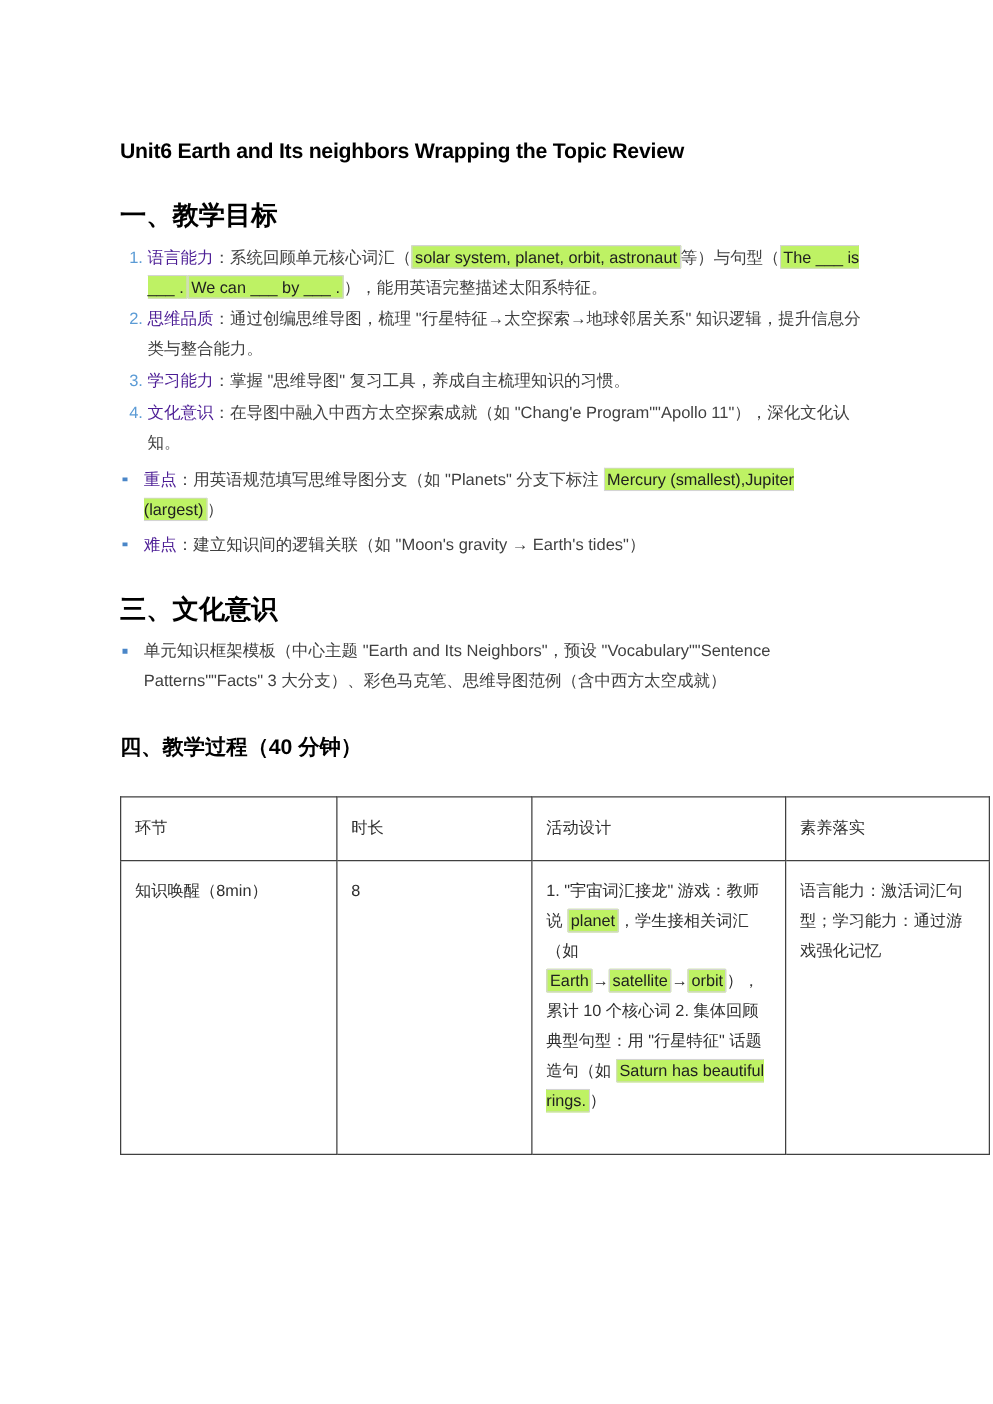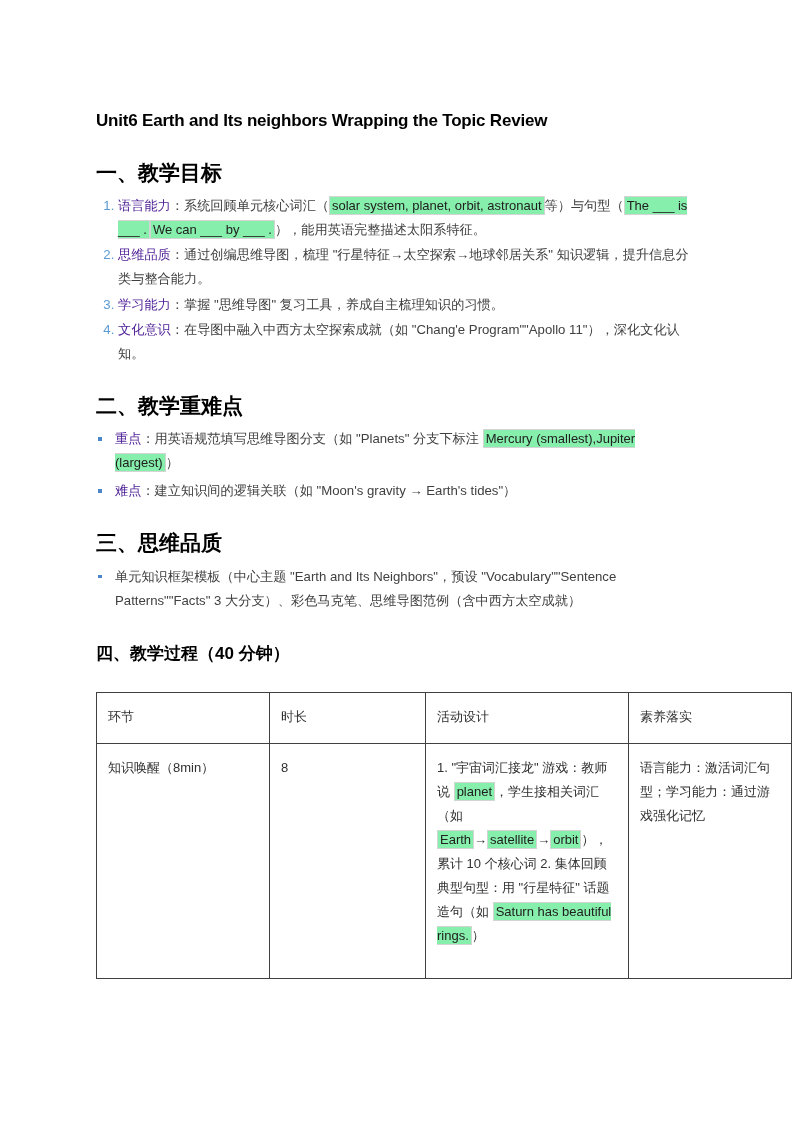--- a/index.html
+++ b/index.html
@@ -80,21 +80,21 @@
   .strong-label {
     font-weight: normal;
     color: #4c1d95;
     margin-top: 23px;
   }
   code, .code {
     font-family: "Liberation Sans", "DejaVu Sans", sans-serif;
     font-size: 13px;
     color: #202020;
     border: 1px solid #d4d4d4;
-    background: #86efac;
+    background: #bef264;
     padding: 1px 2px;
     border-radius: 1px;
     white-space: normal;
   }
   table.lesson {
     border-collapse: collapse;
     width: 603px;
     margin-top: 26px;
     table-layout: fixed;
   }
@@ -135,28 +135,27 @@
       <span class="li-body"><span class="strong-label">思维品质</span><span>：</span><span>通过创编思维导图，梳理 "行星特征→太空探索→地球邻居关系" 知识逻辑，提升信息分类与整合能力。</span></span>
     </li>
     <li>
       <span class="li-body"><span class="strong-label">学习能力</span><span>：</span><span>掌握 "思维导图" 复习工具，养成自主梳理知识的习惯。</span></span>
     </li>
     <li>
       <span class="li-body"><span class="strong-label">文化意识</span><span>：</span><span>在导图中融入中西方太空探索成就（如 "Chang'e Program""Apollo 11"），深化文化认知。</span></span>
     </li>
   </ol>
 
-  <h2 class="section">二、教学重难点</h2>
 
   <ul class="bullets">
     <li><span class="strong-label">重点</span><span>：</span><span>用英语规范填写思维导图分支（如 "Planets" 分支下标注 </span><code class="code">Mercury (smallest),Jupiter (largest)</code><span>）</span></li>
     <li><span class="strong-label">难点</span><span>：</span><span>建立知识间的逻辑关联（如 "Moon's gravity → Earth's tides"）</span></li>
   </ul>
 
-  <h2 class="section">三、思维品质</h2>
+  <h2 class="section">三、文化意识</h2>
 
   <ul class="bullets">
     <li><span>单元知识框架模板（中心主题 "Earth and Its Neighbors"，预设 "Vocabulary""Sentence Patterns""Facts" 3 大分支）、彩色马克笔、思维导图范例（含中西方太空成就）</span></li>
   </ul>
 
   <h2 class="section big">四、教学过程（40 分钟）</h2>
 
   <table class="lesson">
     <thead>
       <tr>

